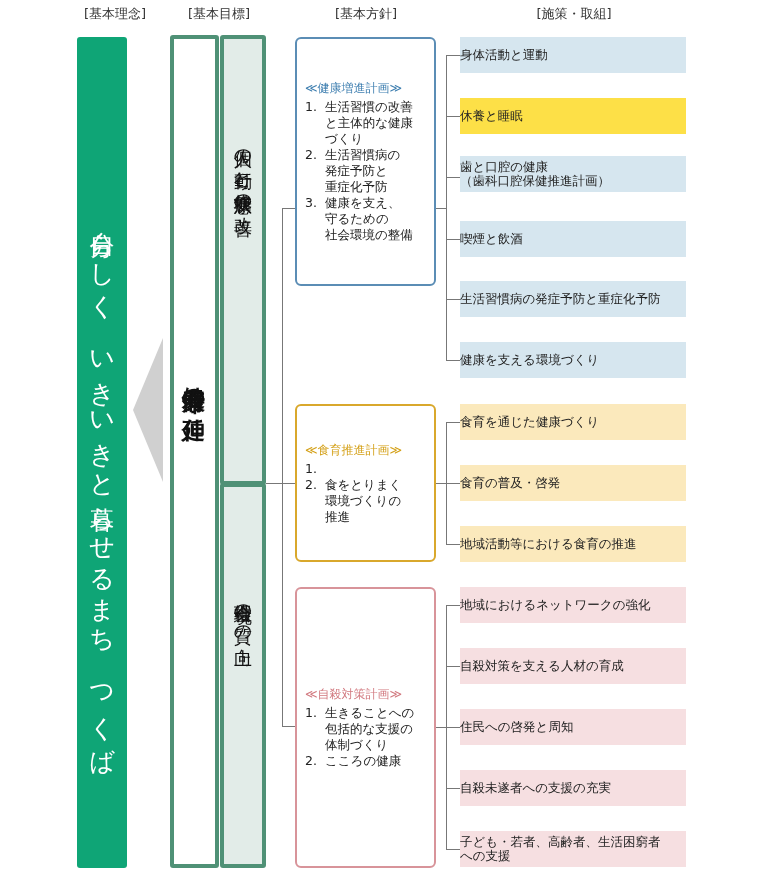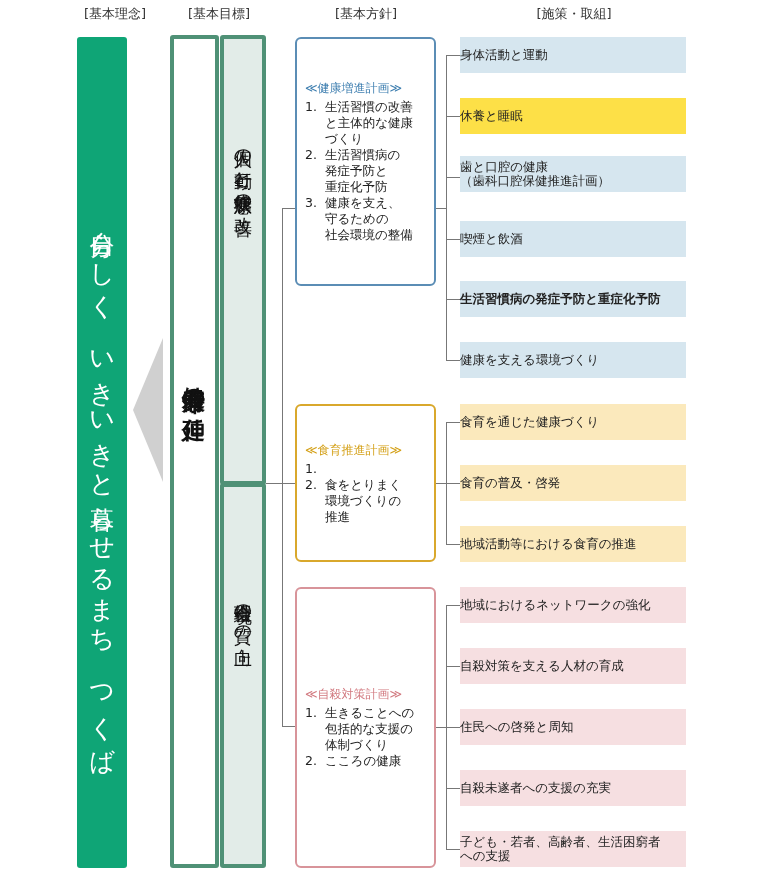--- a/index.html
+++ b/index.html
@@ -123,21 +123,21 @@
 <div class="abs line" style="left:446px;top:666px;width:14px;height:1px;"></div>
 <div class="abs line" style="left:446px;top:727px;width:14px;height:1px;"></div>
 <div class="abs line" style="left:446px;top:788px;width:14px;height:1px;"></div>
 <div class="abs line" style="left:446px;top:849px;width:14px;height:1px;"></div>
 
 <div class="abs item" style="top:37px;background:#d6e6ef;">身体活動と運動</div>
 <div class="abs item" style="top:98px;background:#fde047;">休養と睡眠</div>
 <div class="abs item" style="top:156px;background:#d6e6ef;">歯と口腔の健康
 （歯科口腔保健推進計画）</div>
 <div class="abs item" style="top:221px;background:#d6e6ef;text-align:right;">喫煙と飲酒</div>
-<div class="abs item" style="top:281px;background:#d6e6ef;font-weight:bold;">生活習慣病の発症予防と重症化予防</div>
+<div class="abs item" style="top:281px;background:#d6e6ef;">生活習慣病の発症予防と重症化予防</div>
 <div class="abs item" style="top:342px;background:#d6e6ef;">健康を支える環境づくり</div>
 
 <div class="abs item" style="top:404px;background:#fbe9bc;">食育を通じた健康づくり</div>
 <div class="abs item" style="top:465px;background:#fbe9bc;">食育の普及・啓発</div>
 <div class="abs item" style="top:526px;background:#fbe9bc;">地域活動等における食育の推進</div>
 
 <div class="abs item" style="top:587px;background:#f6dfe1;">地域におけるネットワークの強化</div>
 <div class="abs item" style="top:648px;background:#f6dfe1;">自殺対策を支える人材の育成</div>
 <div class="abs item" style="top:709px;background:#f6dfe1;">住民への啓発と周知</div>
 <div class="abs item" style="top:770px;background:#f6dfe1;">自殺未遂者への支援の充実</div>

